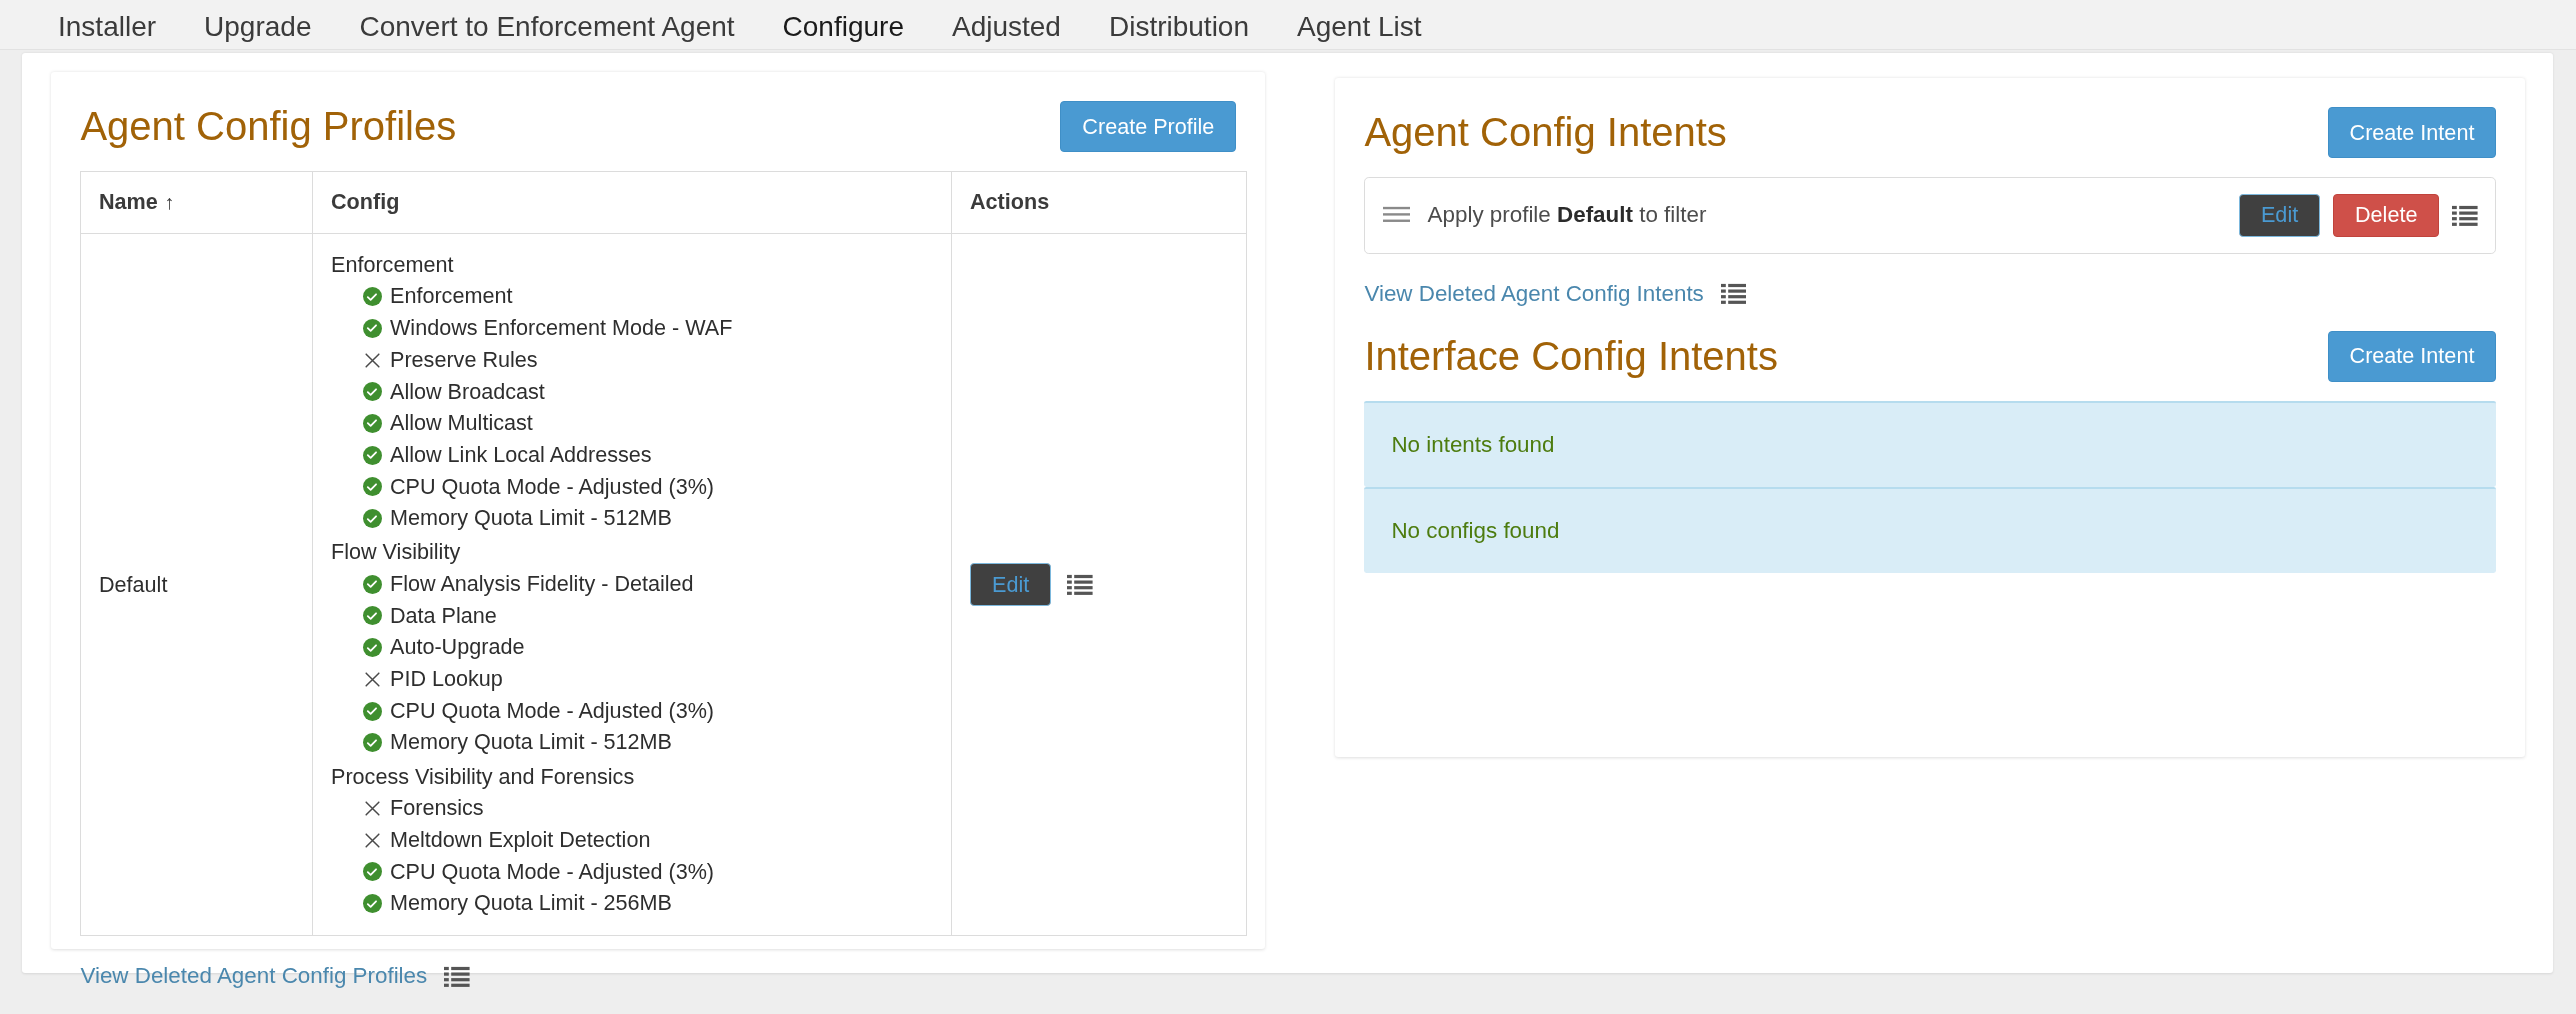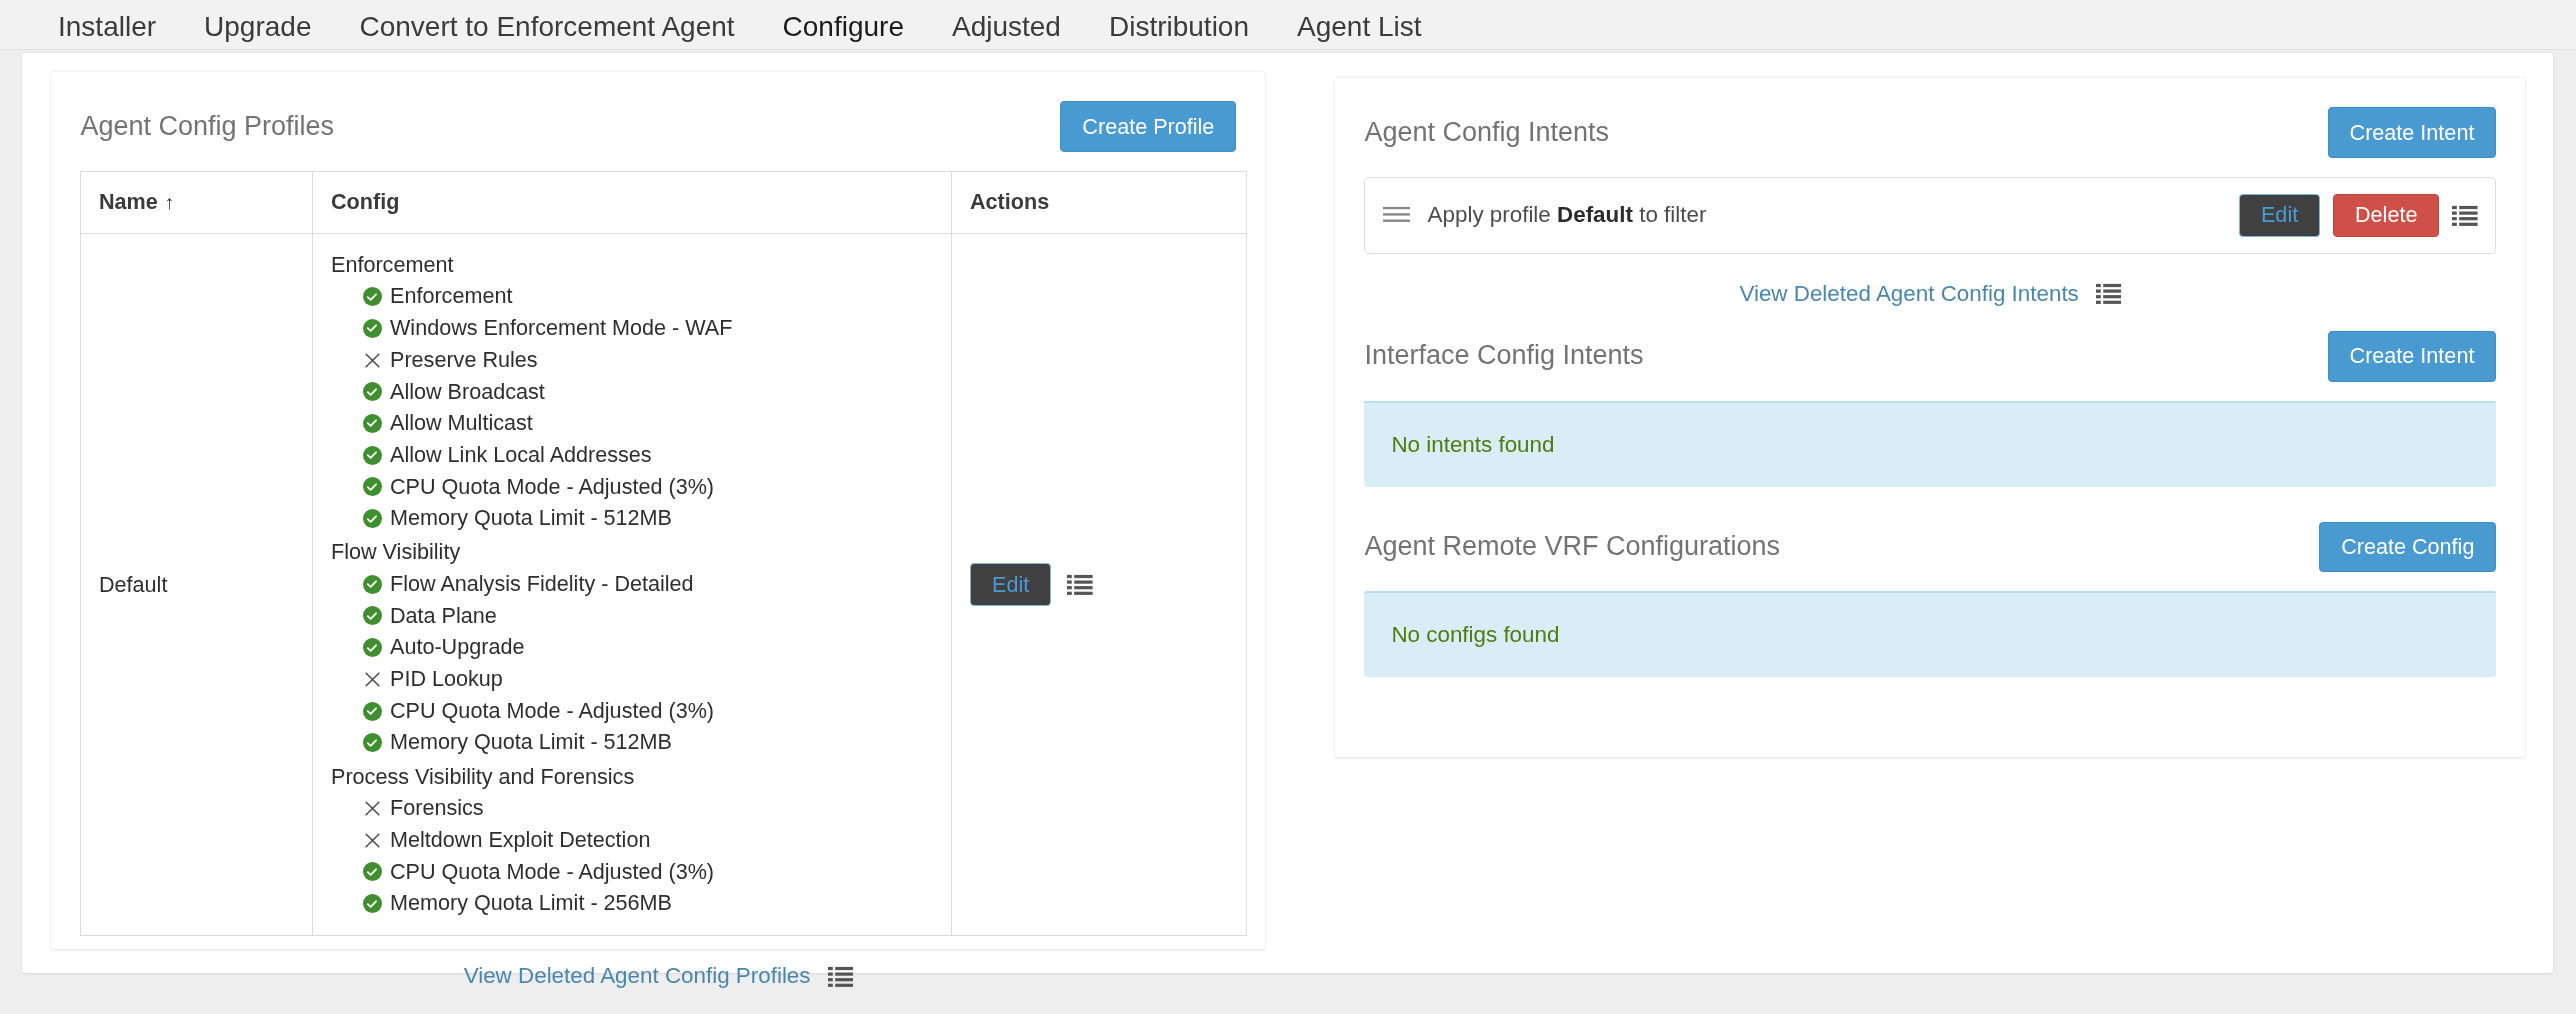--- a/index.html
+++ b/index.html
@@ -73,23 +73,23 @@
   .card-inner { padding: 29px 29px 24px 29px; }
 
   
   .sec-head {
     display: flex;
     align-items: center;
     justify-content: space-between;
     margin-bottom: 19px;
   }
   .sec-title {
-    font-size: 27px;
+    font-size: 40px;
     font-weight: 400;
-    color: #737373;
+    color: #a16207;
     line-height: 1.1;
     white-space: nowrap;
   }
 
   
   .btn {
     font-family: "Liberation Sans", sans-serif;
     font-size: 21.6px;
     line-height: 1;
     border-radius: 4px;
@@ -184,21 +184,20 @@
   .ico-list svg { display: block; width: 25.6px; height: 21px; }
 
   
   .ico-drag { display: inline-block; width: 27px; height: 17.6px; flex: 0 0 auto; }
   .ico-drag svg { display: block; width: 27px; height: 17.6px; }
 
   
   .link-row {
     display: flex;
     align-items: center;
-    justify-content: center;
     gap: 17px;
     margin-top: 27px;
   }
   .link-txt {
     font-size: 22.4px;
     color: #4a87ad;
     cursor: pointer;
   }
 
   
@@ -545,24 +544,20 @@
       </div>
 
       <div class="sec-head mt-30">
         <div class="sec-title">Interface Config Intents</div>
         <div class="btn btn-primary">Create Intent</div>
       </div>
       <div class="info-box">
         <span>No intents found</span>
       </div>
 
-      <div class="sec-head mt-44">
-        <div class="sec-title">Agent Remote VRF Configurations</div>
-        <div class="btn btn-primary">Create Config</div>
-      </div>
       <div class="info-box">
         <span>No configs found</span>
       </div>
 
     </div>
   </div>
 
 </div>
 
 

